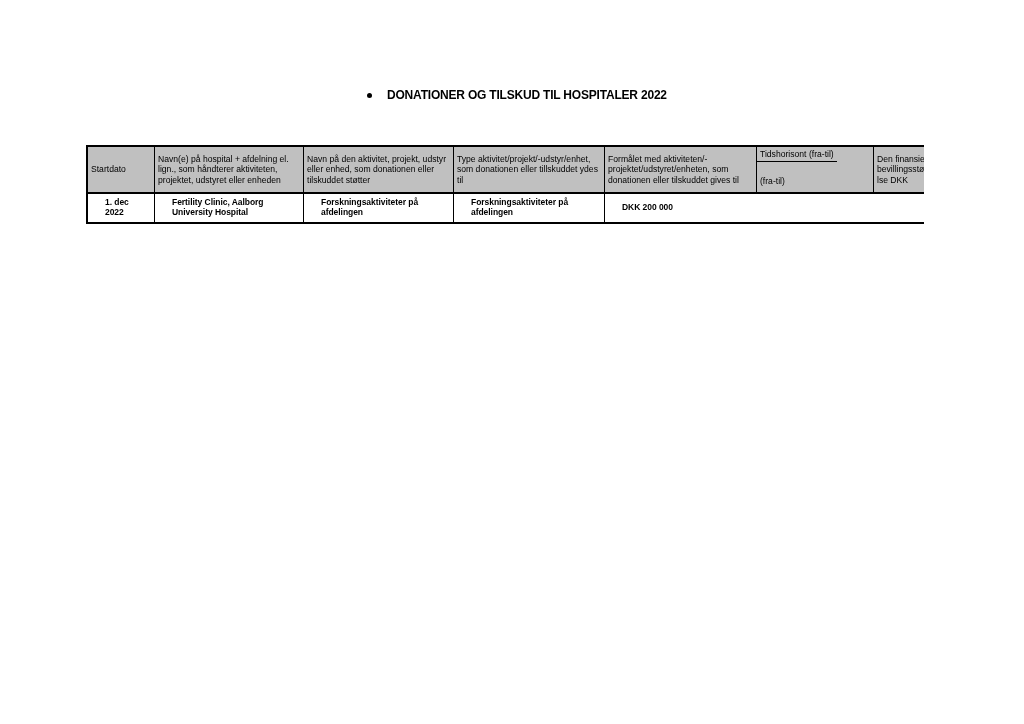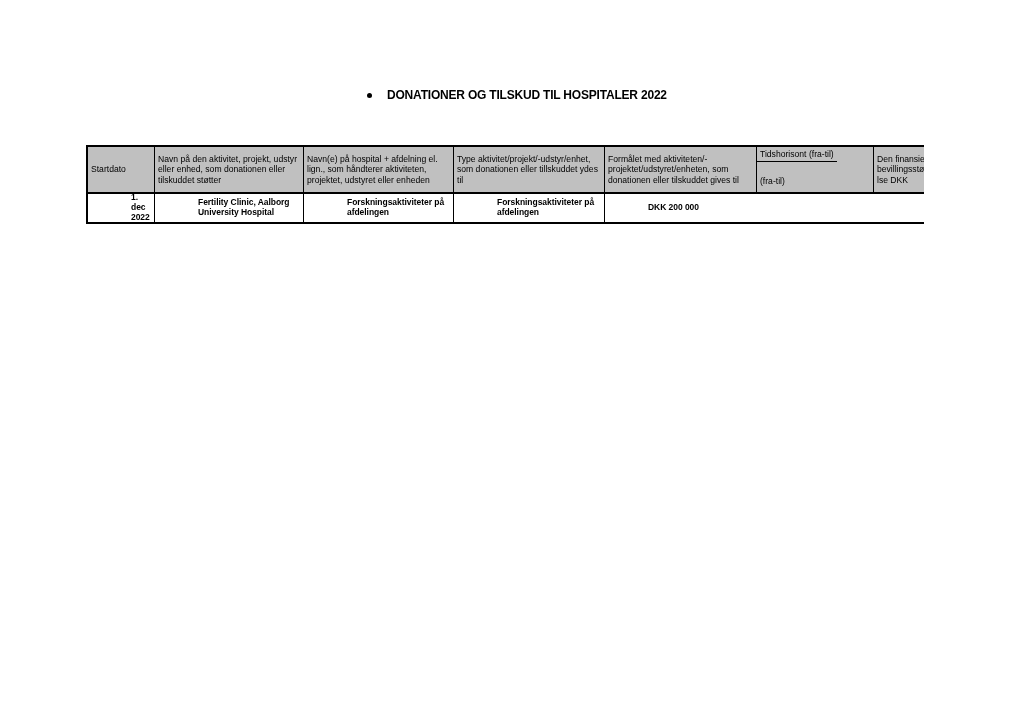--- a/index.html
+++ b/index.html
@@ -82,43 +82,42 @@
     padding: 1px 3px;
   }
   .d {
     box-sizing: border-box;
     background: #fff;
     border-right: 1px solid var(--border-c, #000);
     font-weight: bold;
     font-size: 8.5px;
     letter-spacing: -0.05px;
     line-height: 1.15;
-    padding: 1px 3px;
+    padding: 1px 17px;
     display: flex;
     align-items: center;
     overflow: hidden;
-    margin-left: 40px;
   }
   .d.last { border-right: none; }
 </style>
 </head>
 <body>
 
 <div class="page">
 
   <div class="title-row">
     <span class="bullet-dot"></span>
     <span class="title-text">DONATIONER OG TILSKUD TIL HOSPITALER 2022</span>
   </div>
 
   <div class="tbl">
 
     <div class="h">Startdato</div>
+    <div class="h">Navn(e) på hospital + afdelning el. lign., som håndterer aktiviteten, projektet, udstyret eller enheden</div>
     <div class="h">Navn på den aktivitet, projekt, udstyr eller enhed, som donationen eller tilskuddet støtter</div>
-    <div class="h">Navn(e) på hospital + afdelning el. lign., som håndterer aktiviteten, projektet, udstyret eller enheden</div>
     <div class="h">Type aktivitet/projekt/-udstyr/enhet, som donationen eller tillskuddet ydes til</div>
     <div class="h">Formålet med aktiviteten/-projektet/udstyret/enheten, som donationen eller tilskuddet gives til</div>
     <div class="h h-tids">
       <div class="sub-top">Tidshorisont (fra-til)</div>
       <div class="sub-mid"></div>
       <div class="sub-bot">(fra-til)</div>
     </div>
     <div class="h last">Den finansielle bevillingsstørre lse DKK</div>
 
     <div class="d">1. dec 2022</div>

